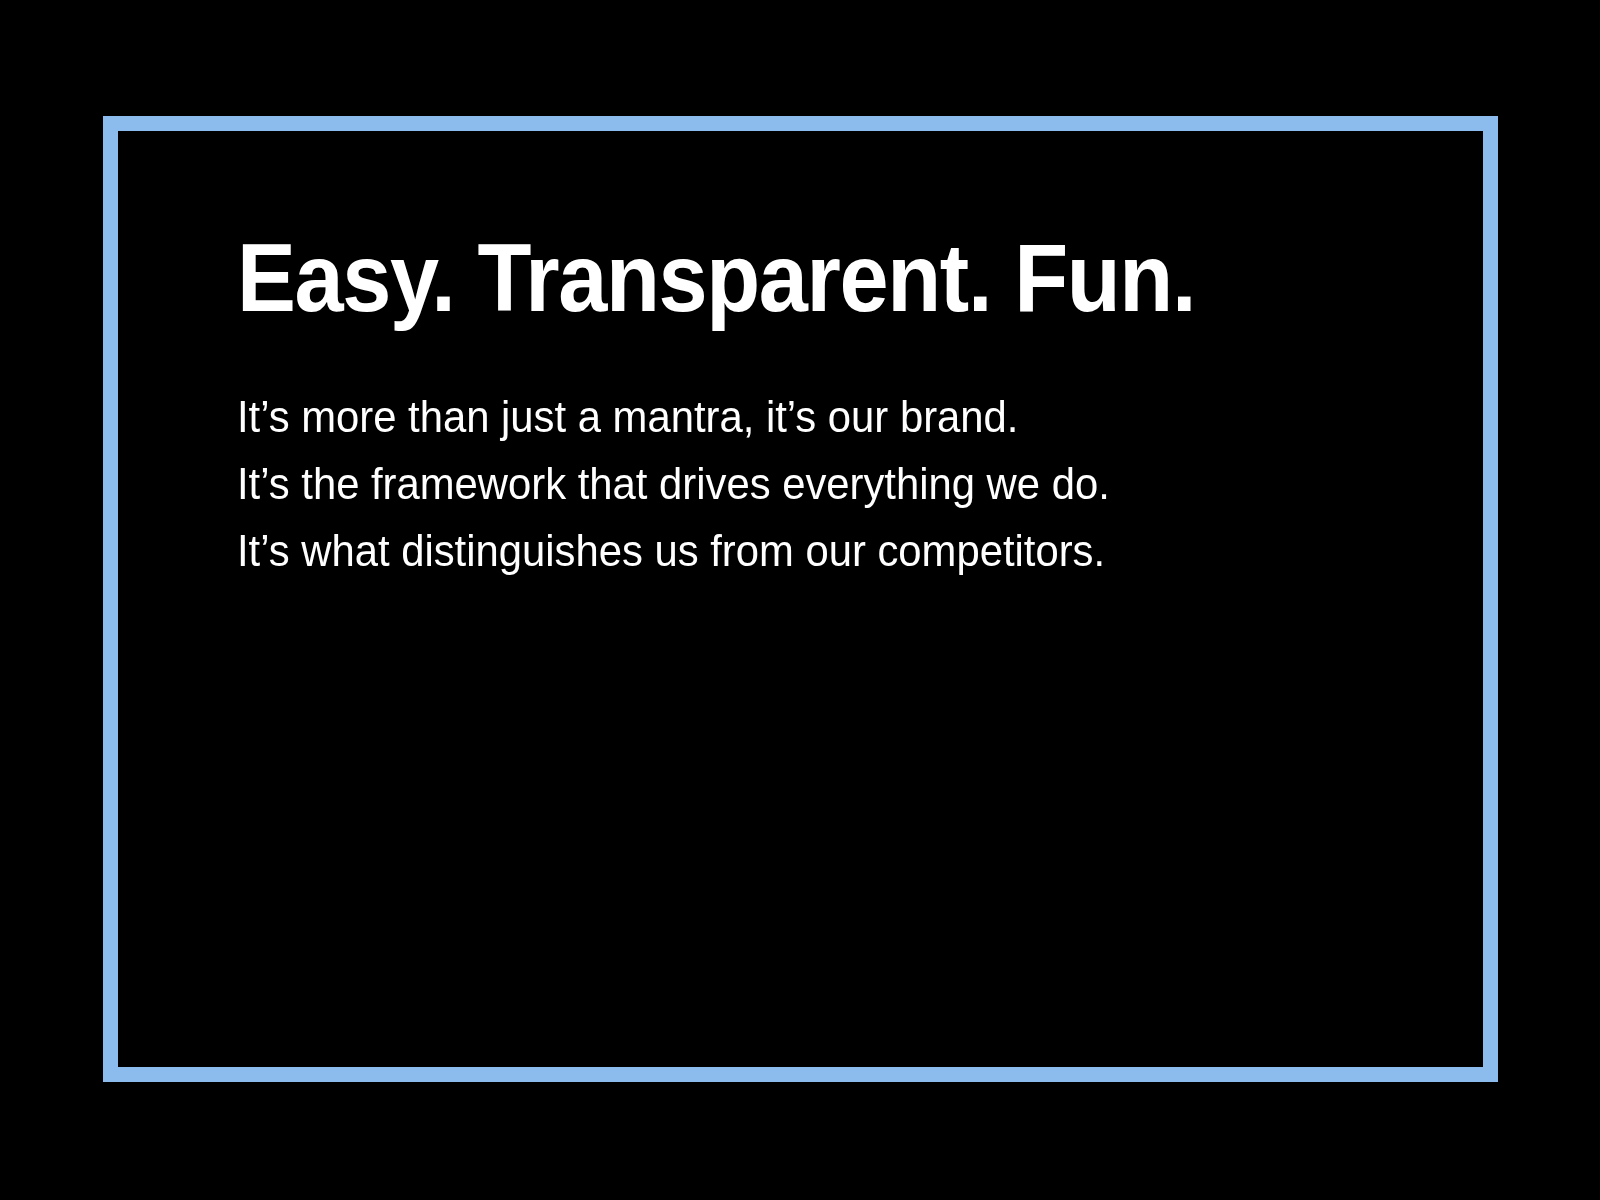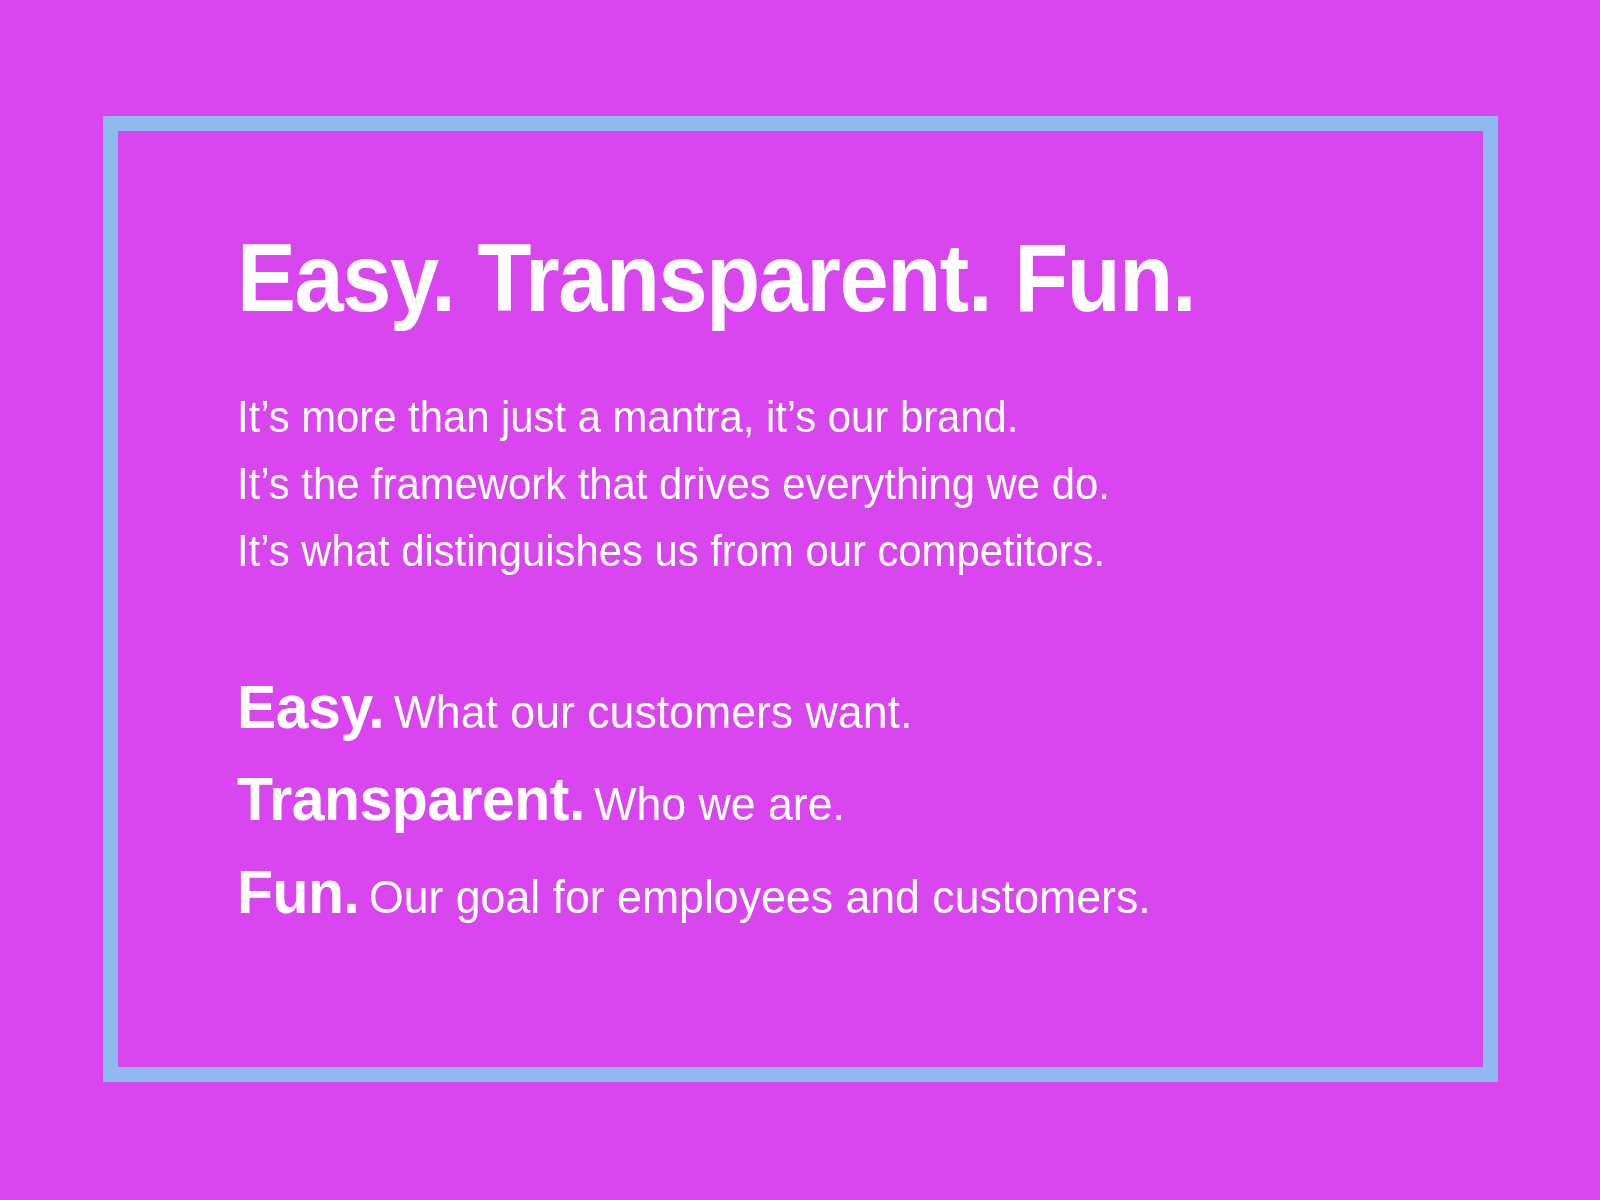--- a/index.html
+++ b/index.html
@@ -89,44 +89,29 @@
 
   .def-desc {
     font-size: 47px;
     font-weight: normal;
     margin-left: 10px;
   }
 </style>
 </head>
 <body style="background: rgb(0, 71, 143);">
 
-<div id="slide" style="background: #d946ef; padding-left: 24px;">
+<div id="slide" style="background: #000000; padding-left: 24px;">
 
   <div id="frame" style="border-color: rgb(140, 188, 238);"></div>
 
   <div id="content">
 
     <div class="headline" style="color: rgb(255, 255, 255);">Easy. Transparent. Fun.</div>
 
     <div class="intro-block">
       <div class="intro-line" style="color: rgb(255, 255, 255);">It’s more than just a mantra, it’s our brand.</div>
       <div class="intro-line" style="color: rgb(255, 255, 255);">It’s the framework that drives everything we do.</div>
       <div class="intro-line" style="color: rgb(255, 255, 255);">It’s what distinguishes us from our competitors.</div>
     </div>
 
-    <div class="defs-block">
-
-      <div class="def-line" style="color: rgb(255, 255, 255);">
-        <span class="def-term">Easy.</span><span class="def-desc">What our customers want.</span>
-      </div>
-
-      <div class="def-line" style="color: rgb(255, 255, 255);">
-        <span class="def-term">Transparent.</span><span class="def-desc">Who we are.</span>
-      </div>
-
-      <div class="def-line" style="color: rgb(255, 255, 255);">
-        <span class="def-term">Fun.</span><span class="def-desc">Our goal for employees and customers.</span>
-      </div>
-
-    </div>
 
   </div>
 </div>
 
 </body></html>

